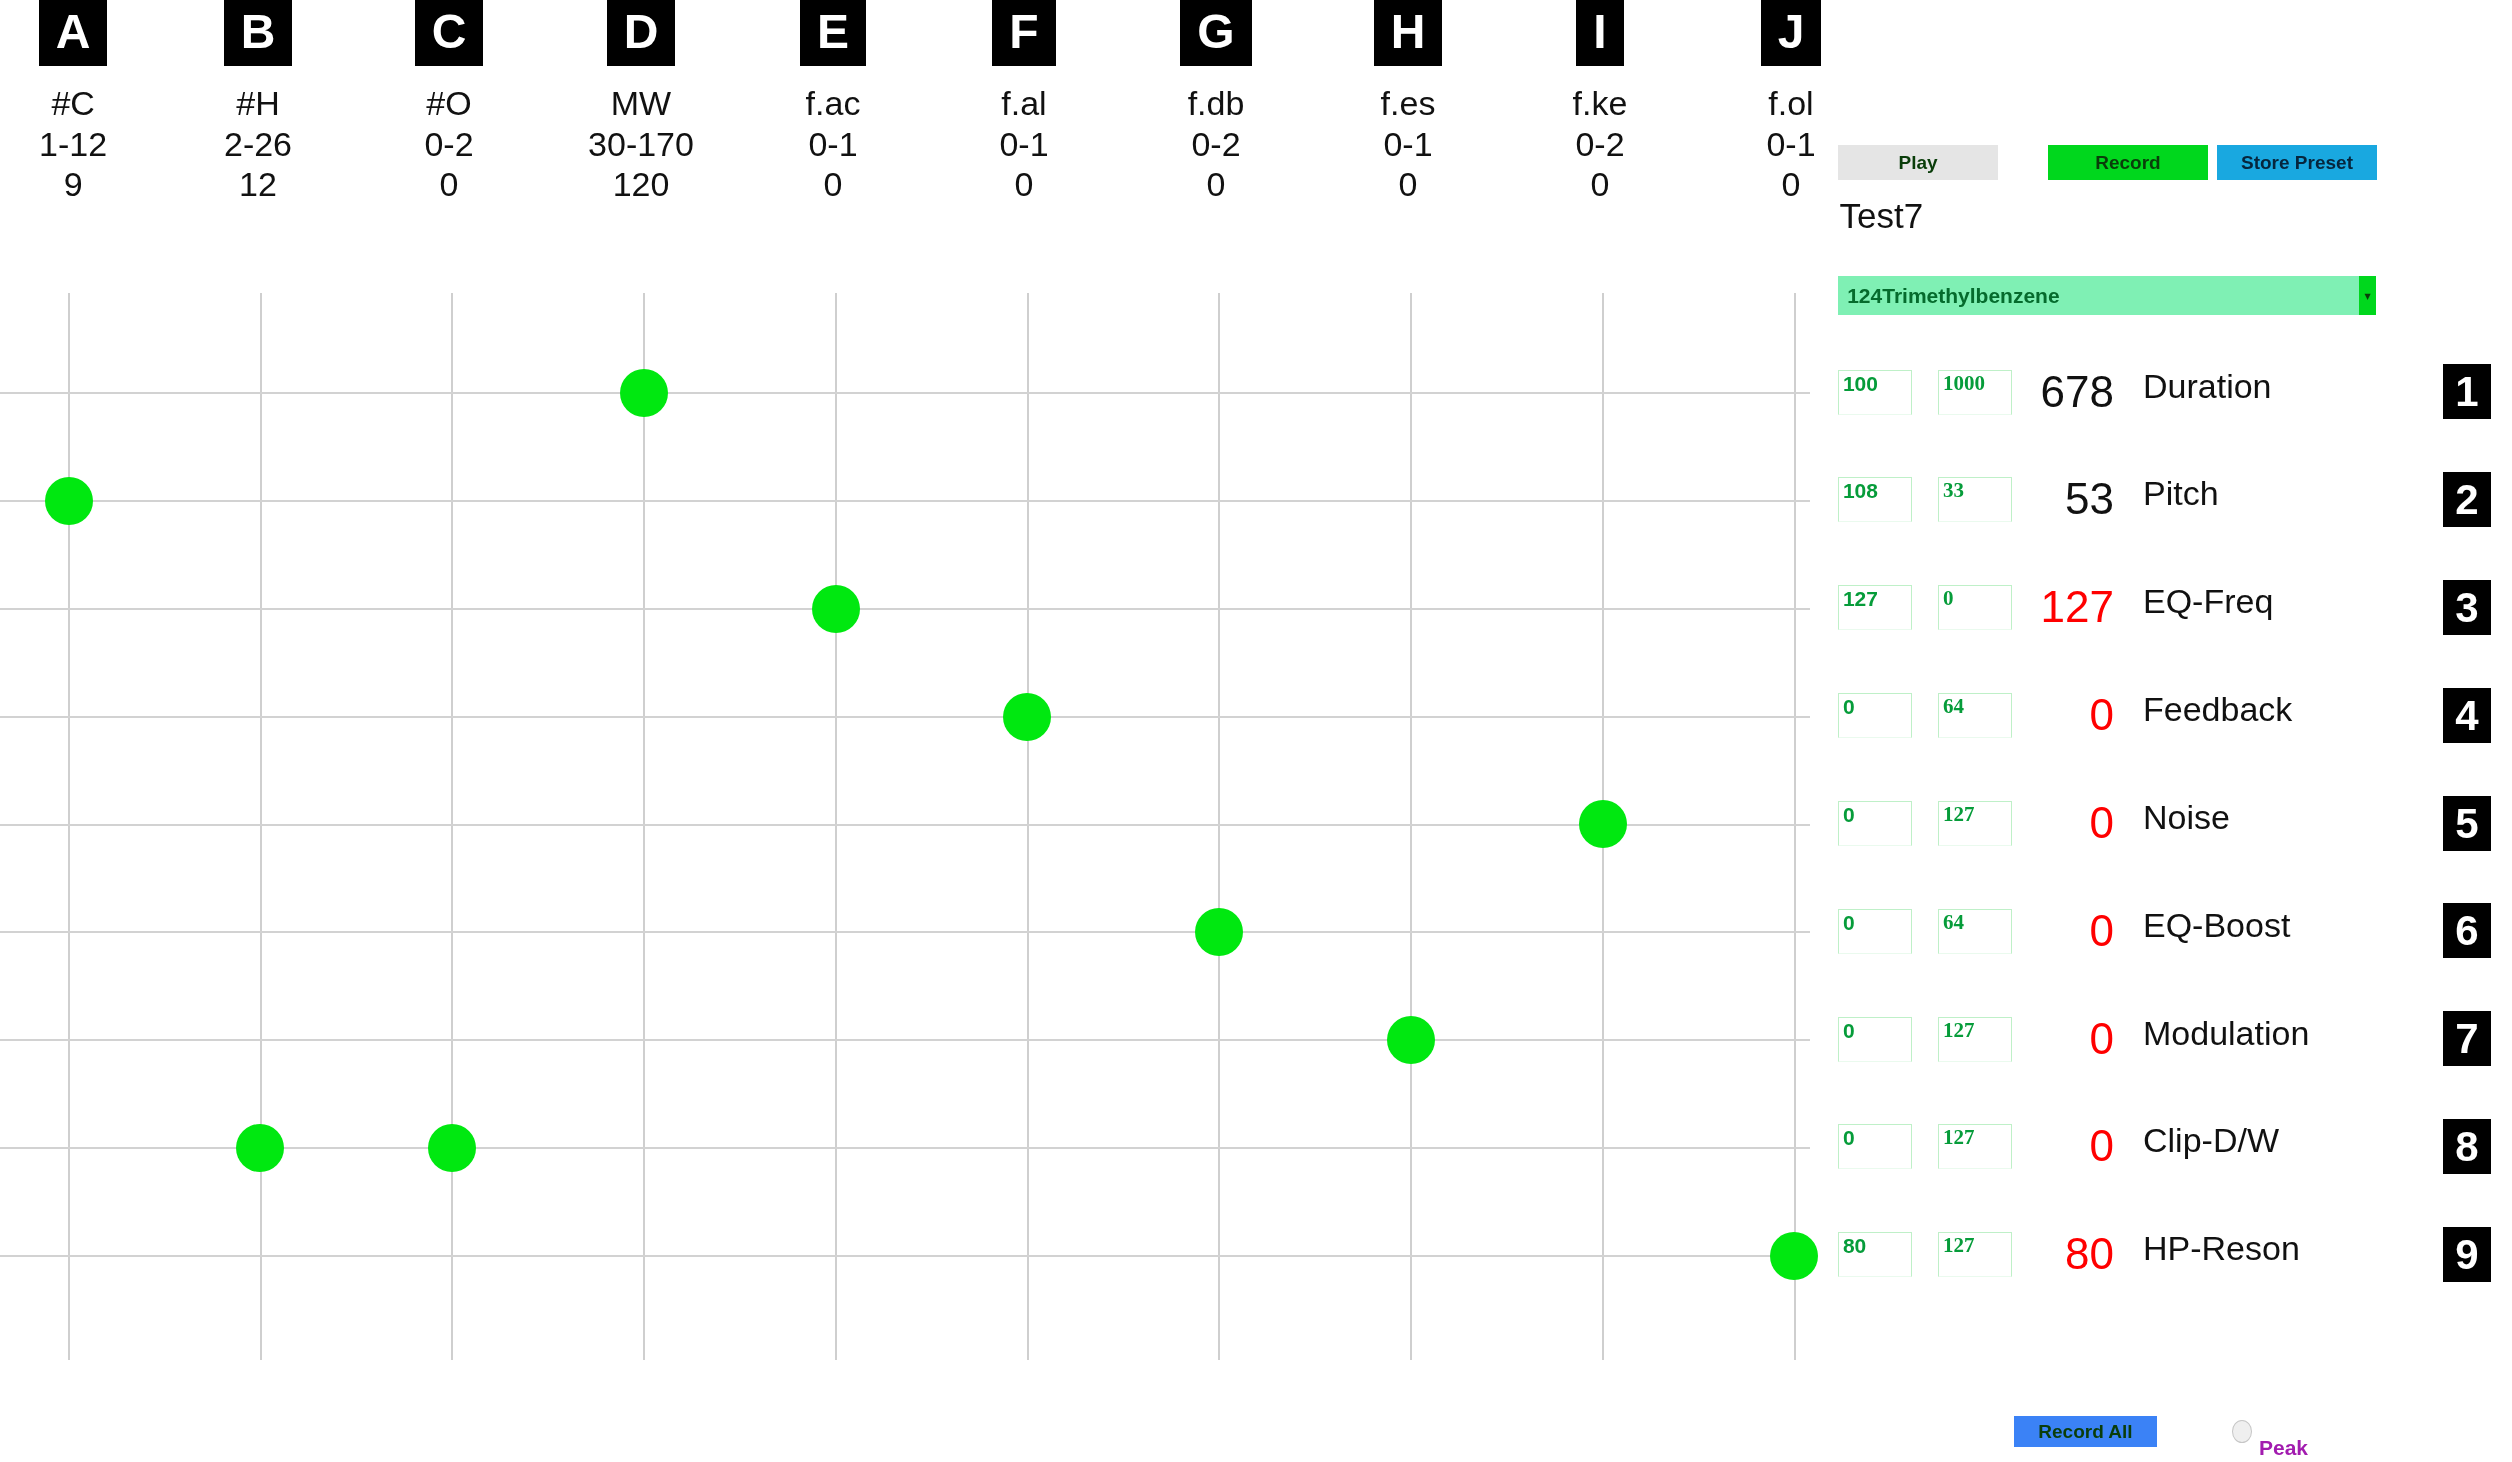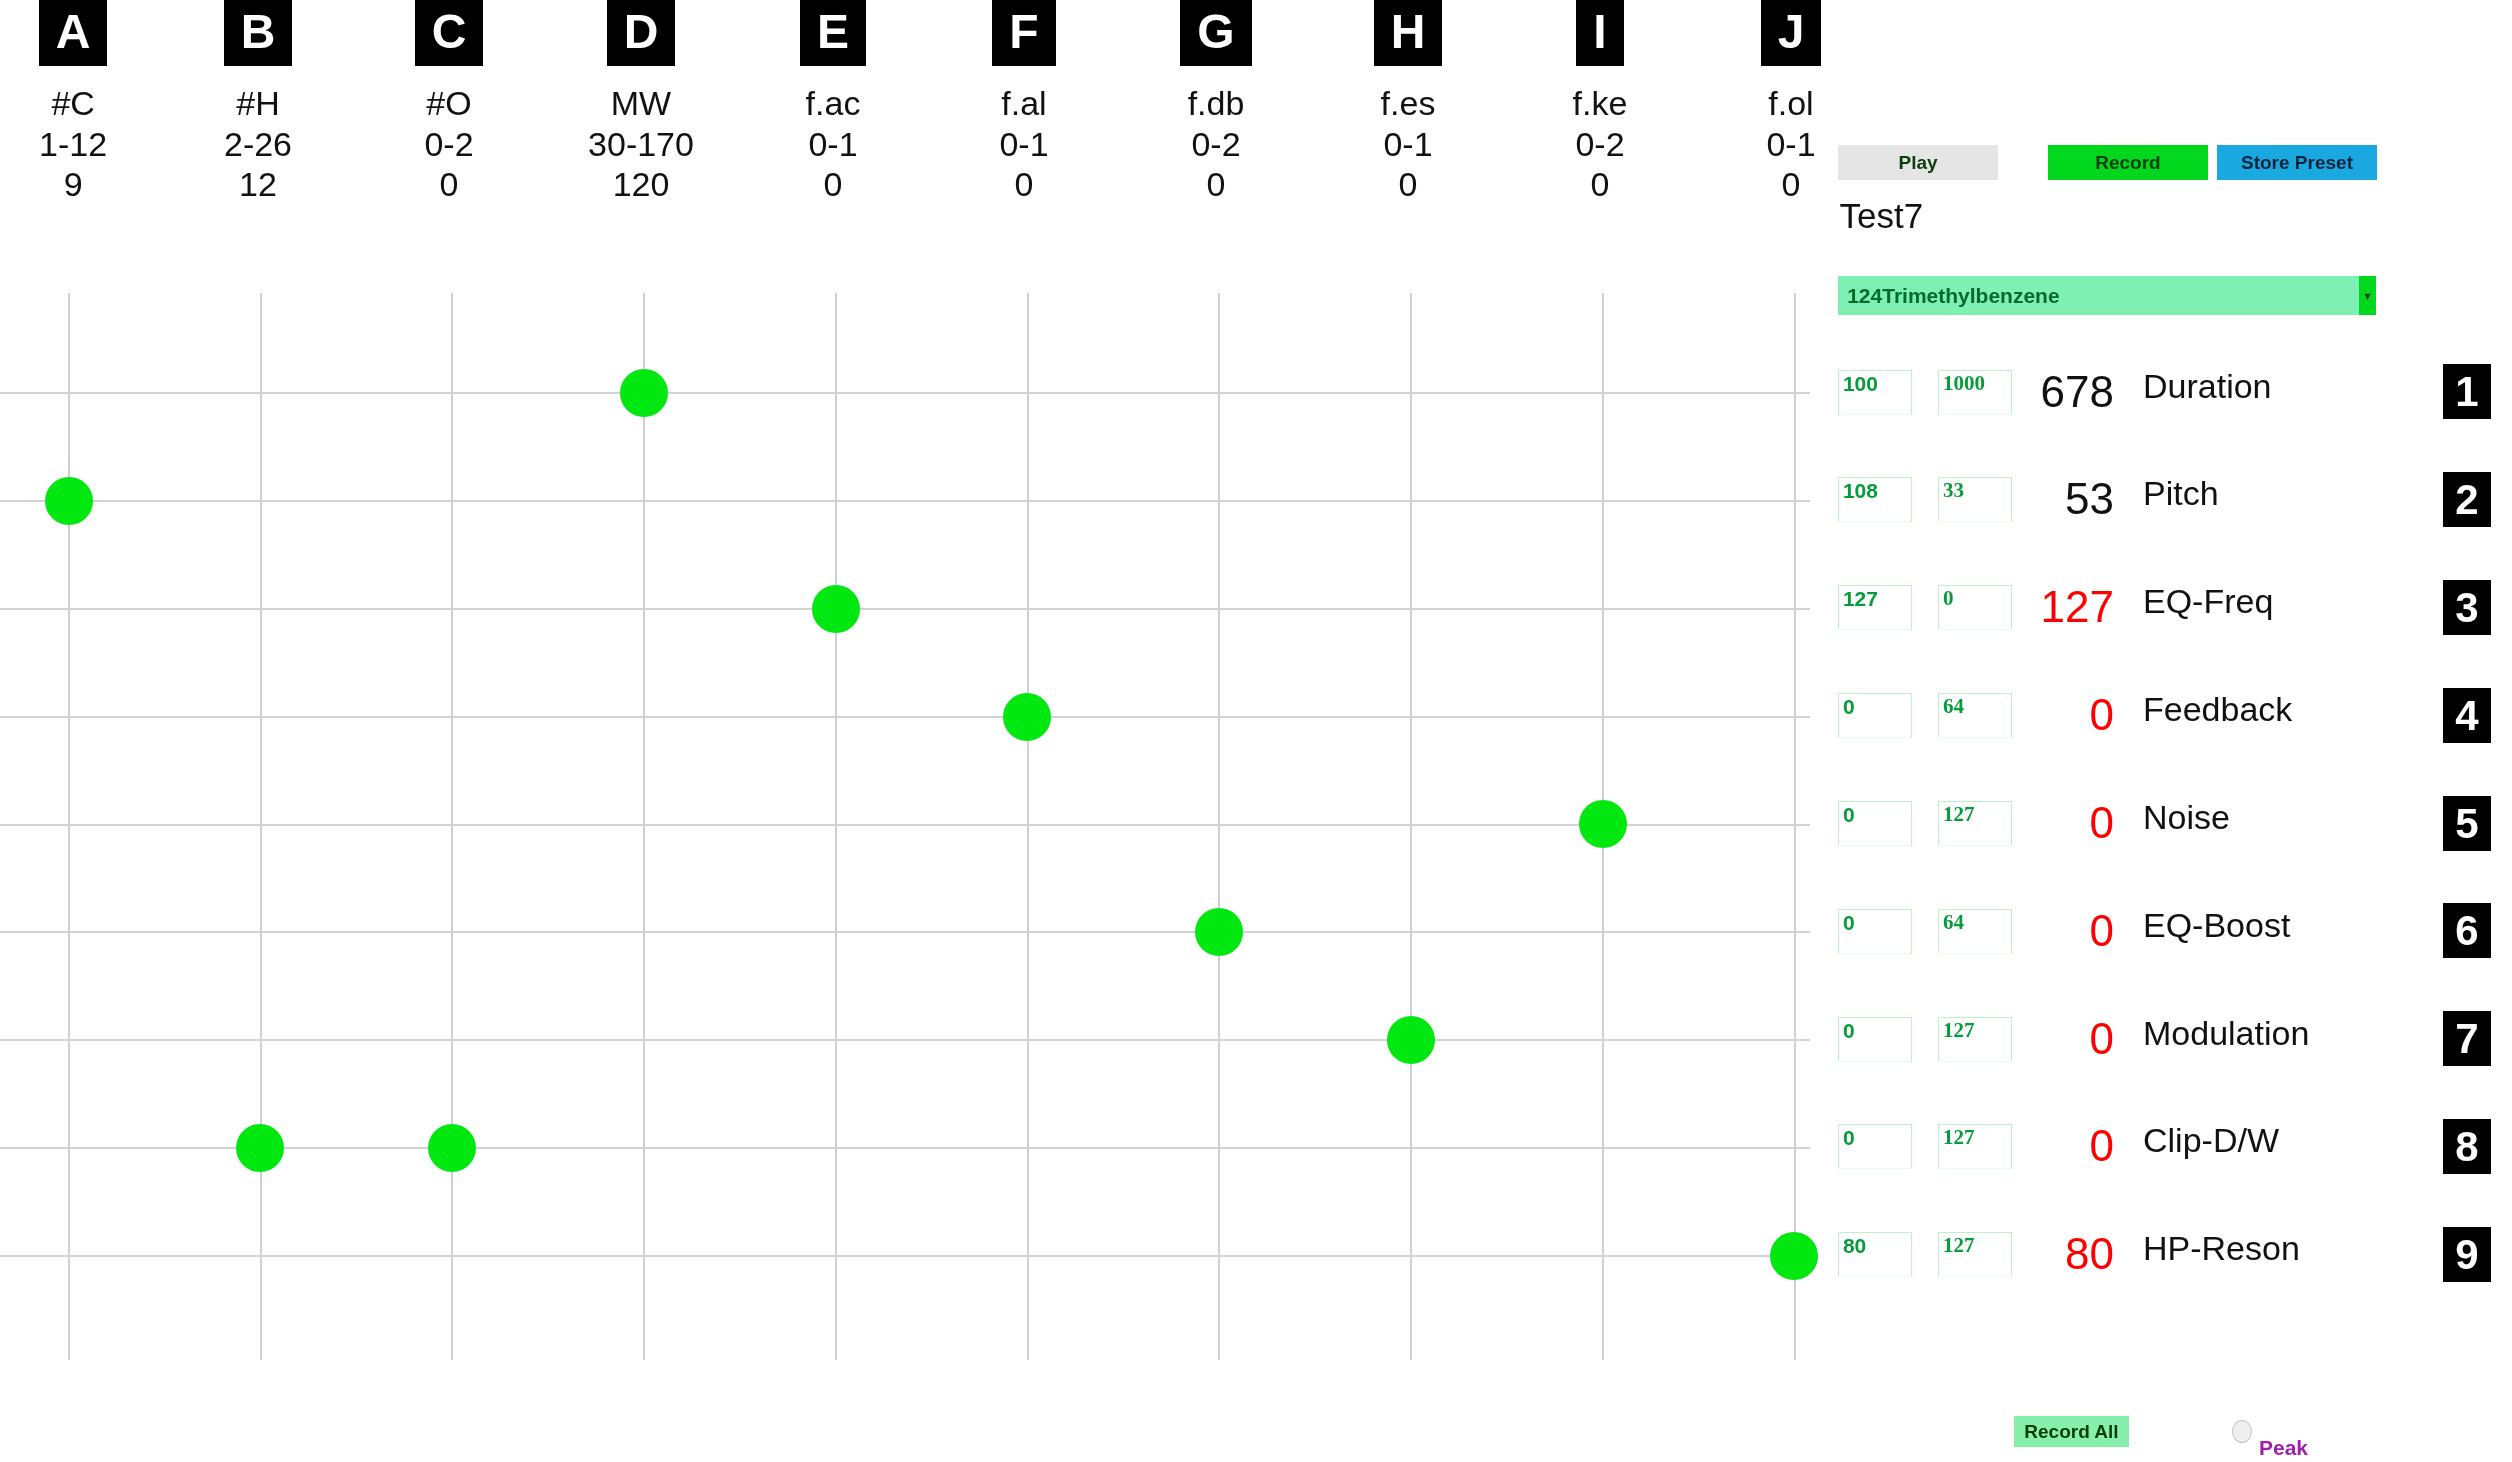--- a/index.html
+++ b/index.html
@@ -92,22 +92,22 @@
     width: 85px; text-align: right;
     font-size: 44px; color: #111;
   }
   .plabel {
     position: absolute; left: 305px; top: -3.1px;
     font-size: 34px; color: #111; white-space: nowrap;
   }
 
   #record-all {
     position: absolute; left: 176px; top: 1416px;
-    width: 115px; height: 31px;
-    background: #86efac; border: none;
+    width: 143px; height: 31px;
+    background: #3b82f6; border: none;
     color: #0a3d0a; font-size: 19px; font-weight: 700;
     font-family: "Liberation Sans", sans-serif;
     display: flex; align-items: center; justify-content: center;
     cursor: pointer;
   }
   #peak-wrap {
     position: absolute; left: 394px; top: 1416px;
     height: 31px; display: flex; align-items: center; gap: 7px;
   }
   #peak-led {

